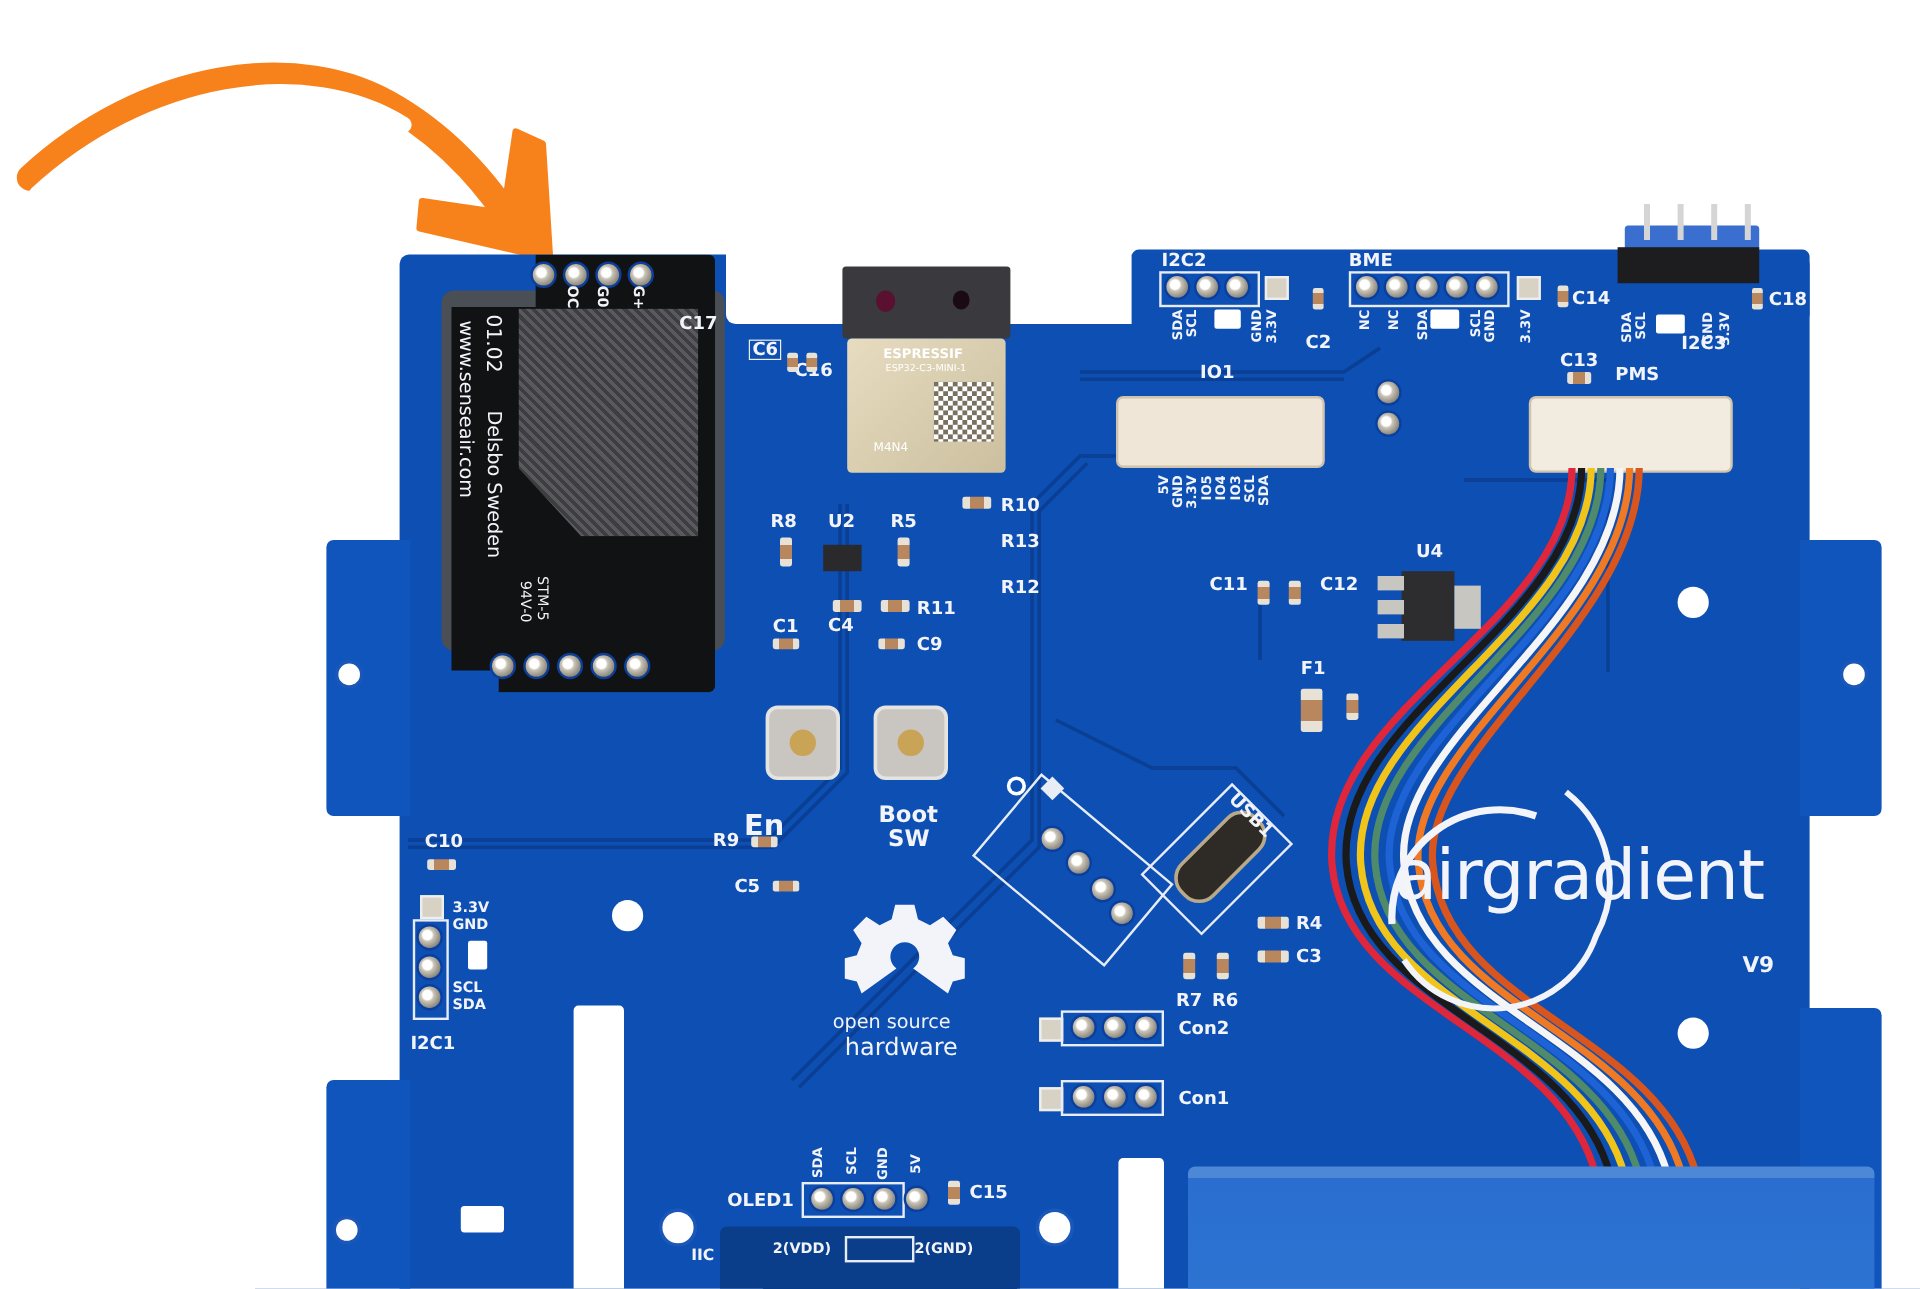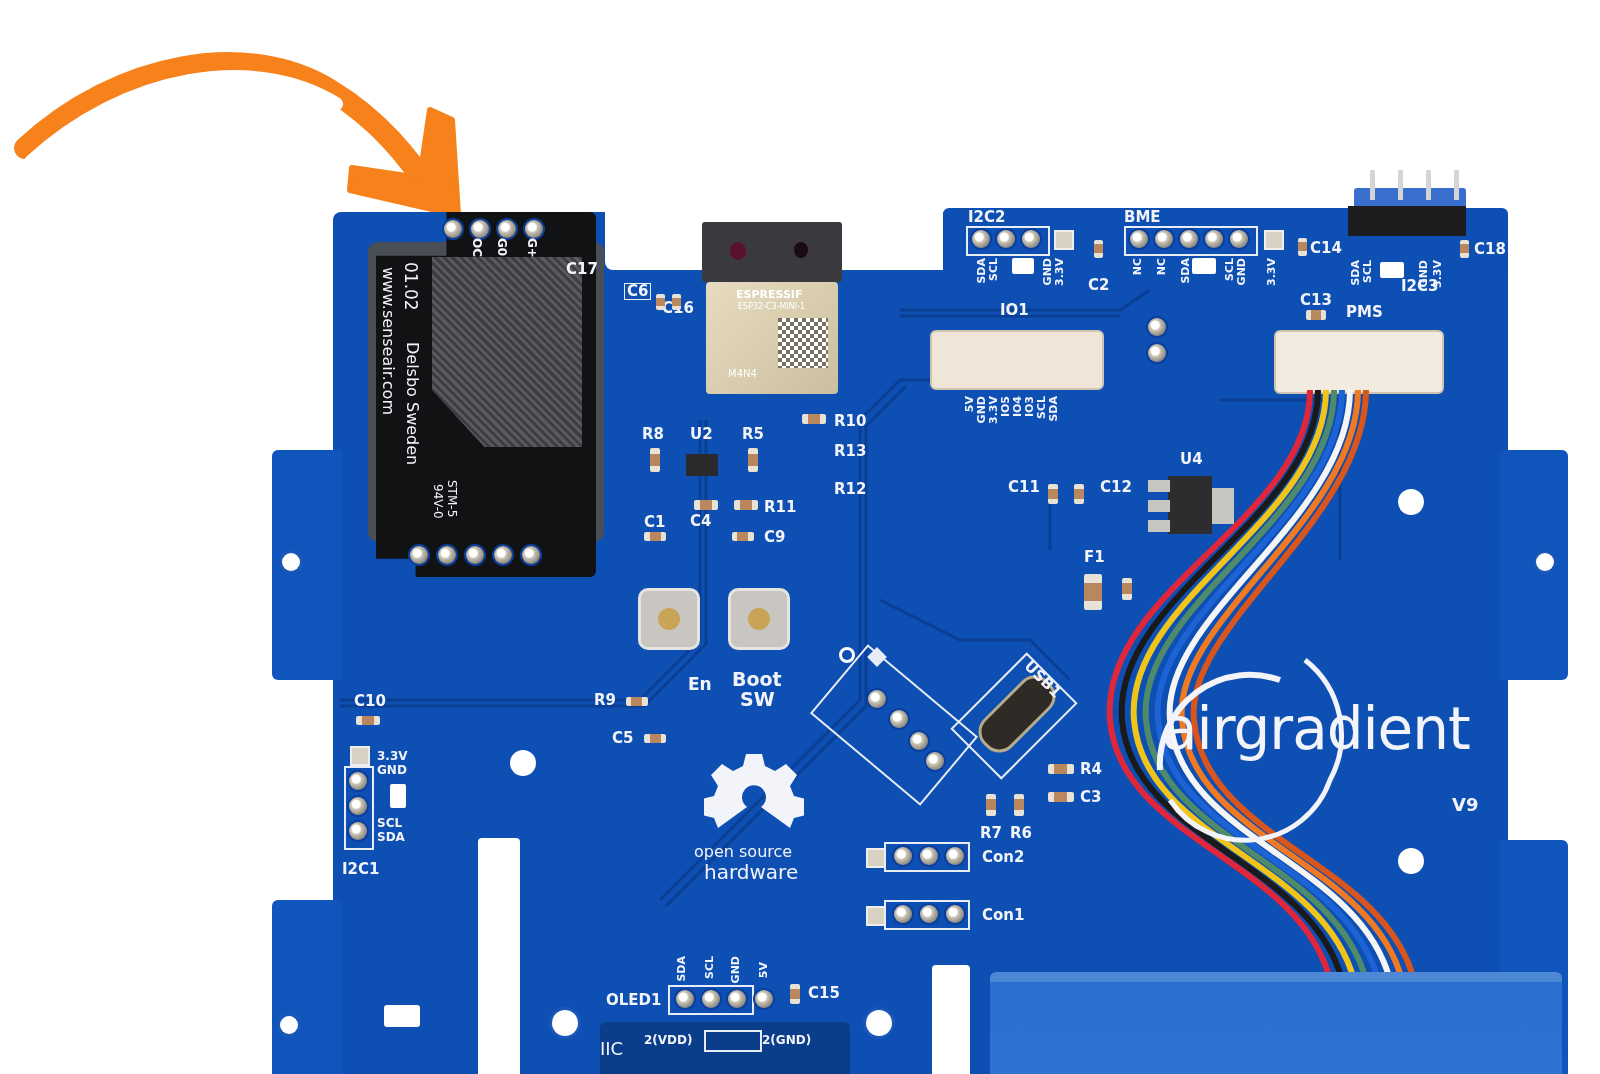--- a/index.html
+++ b/index.html
@@ -203,21 +203,21 @@
 <div class="smd" style="left:734px;top:500px;width:24px;height:10px;"></div>
 <span class="silk" style="left:764px;top:500px;">R11</span>
 <span class="silk" style="left:644px;top:515px;">C1</span>
 <div class="smd" style="left:644px;top:532px;width:22px;height:9px;"></div>
 <div class="smd" style="left:732px;top:532px;width:22px;height:9px;"></div>
 <span class="silk" style="left:764px;top:530px;">C9</span>
 
 <div class="abs" style="left:638px;top:588px;width:56px;height:56px;background:#c9c6c2;border-radius:10px;border:3px solid #e6e4e1;">
   <div class="abs" style="left:17px;top:17px;width:22px;height:22px;border-radius:50%;background:#c9a356;"></div>
 </div>
-<span class="silk" style="left:688px;top:676px;font-size:17px;">En</span>
+<span class="silk" style="left:620px;top:676px;font-size:24px;">En</span>
 <div class="abs" style="left:728px;top:588px;width:56px;height:56px;background:#c9c6c2;border-radius:10px;border:3px solid #e6e4e1;">
   <div class="abs" style="left:17px;top:17px;width:22px;height:22px;border-radius:50%;background:#c9a356;"></div>
 </div>
 <span class="silk" style="left:732px;top:670px;font-size:19px;">Boot</span>
 <span class="silk" style="left:740px;top:690px;font-size:19px;">SW</span>
 
 <span class="silk" style="left:594px;top:693px;">R9</span>
 <div class="smd" style="left:626px;top:697px;width:22px;height:9px;"></div>
 <span class="silk" style="left:612px;top:731px;">C5</span>
 <div class="smd" style="left:644px;top:734px;width:22px;height:9px;"></div>
@@ -304,16 +304,16 @@
 <span class="silk" style="left:606px;top:993px;">OLED1</span>
 <div class="outline" style="left:668px;top:985px;width:82px;height:26px;"></div>
 <div class="pad" style="left:676px;top:990px;"></div>
 <div class="pad" style="left:702px;top:990px;"></div>
 <div class="pad" style="left:728px;top:990px;"></div>
 <div class="pad" style="left:755px;top:990px;"></div>
 <div class="smdv" style="left:790px;top:984px;width:10px;height:20px;"></div>
 <span class="silk" style="left:808px;top:986px;">C15</span>
 
 <div class="abs" style="left:600px;top:1022px;width:250px;height:52px;background:#0a3d8a;border-radius:6px 6px 0 0;"></div>
-<span class="silk sm" style="left:600px;top:1040px;font-size:18px;font-weight:normal;">IIC</span>
+<span class="silk sm" style="left:576px;top:1040px;font-size:13px;font-weight:bold;">IIC</span>
 <span class="silk sm" style="left:644px;top:1034px;">2(VDD)</span>
 <span class="silk sm" style="left:762px;top:1034px;">2(GND)</span>
 <div class="outline" style="left:704px;top:1030px;width:54px;height:18px;"></div>
 
 </body></html>

